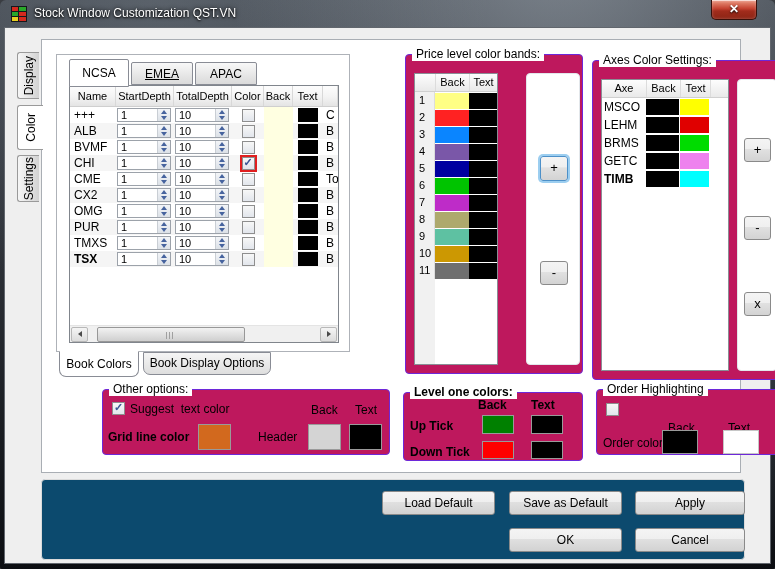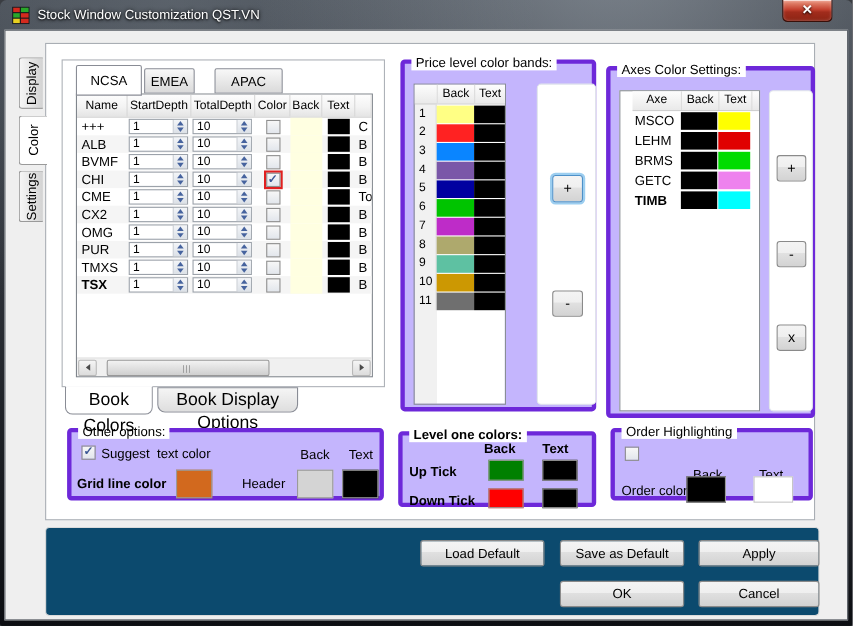--- a/index.html
+++ b/index.html
@@ -74,26 +74,26 @@
   .sarrow{width:17px;height:15px;margin:0 1px;border:1px solid #B8B8B8;border-radius:2px;
     background:linear-gradient(180deg,#F5F5F5,#DCDCDC);display:flex;align-items:center;justify-content:center;cursor:pointer;}
   .tri-l{border-top:3px solid transparent;border-bottom:3px solid transparent;border-right:4px solid #4A4A4A;}
   .tri-r{border-top:3px solid transparent;border-bottom:3px solid transparent;border-left:4px solid #4A4A4A;}
   .strack{position:relative;flex:1;height:15px;}
   .sthumb{position:absolute;left:8px;top:0;width:148px;height:15px;border:1px solid #989898;border-radius:2px;
     background:linear-gradient(180deg,#F2F2F2,#CFCFCF);cursor:grab;}
   .sthumb::after{content:"";position:absolute;left:50%;top:4px;margin-left:-5px;width:9px;height:7px;
     background:repeating-linear-gradient(90deg,#A0A0A0 0 1px,transparent 1px 3px);}
   
-  .btab{position:absolute;font-size:16px;text-align:center;border:1px solid #898C95;
+  .btab{position:absolute;font-size:12px;text-align:center;border:1px solid #898C95;
     border-radius:0 0 7px 7px;cursor:pointer;}
   .btab[data-active="true"]{background:#fff;border-top:1px solid #fff;z-index:3;}
   .btab[data-active="false"]{background:linear-gradient(180deg,#F5F5F5,#DEDEDE);}
   
-  .group{position:absolute;border:4px solid #6d28d9;border-radius:4px;background:#c4b5fd;}
+  .group{position:absolute;border:1px solid #6d28d9;border-radius:4px;background:#be185d;margin-left:41px;}
   .legend{position:absolute;top:-8px;left:6px;background:#fff;padding:0 4px;font-size:12px;white-space:pre;}
   .minitable{position:absolute;border:1px solid #898E95;background:#fff;}
   .mt-hdr{display:flex;height:18px;background:linear-gradient(180deg,#FDFDFD,#E9E9E9);
     border-bottom:1px solid #D0D0D0;font-size:11px;line-height:17px;}
   .mt-hdr span{text-align:center;overflow:hidden;}
   .prow,.arow{display:flex;align-items:center;}
   .prow{height:17px;}
   .arow{height:18px;}
   .p-num{width:20px;font-size:11px;padding-left:4px;line-height:17px;border-right:1px solid #DCDCDC;align-self:stretch;}
   .swatch{display:block;cursor:pointer;}
@@ -141,21 +141,21 @@
         <span>Color</span>
       </div>
     <div class="vtab" style="top:127px;height:47px;" data-active="false">
         <span>Settings</span>
       </div>
 
     <div class="tab-page">
 
       <div class="book-page">
         <div class="rtab" style="left:12px;top:7px;width:60px;" data-active="true"><span>NCSA</span></div>
-        <div class="rtab" style="left:74px;top:7px;width:46px;" data-active="false"><span>EMEA</span></div>
+        <div class="rtab" style="left:74px;top:7px;width:62px;text-decoration:underline;" data-active="false"><span>EMEA</span></div>
         <div class="rtab" style="left:138px;top:7px;width:62px;" data-active="false"><span>APAC</span></div>
 
         <div class="table-box">
           <div class="thead">
             <span class="th w-name">Name</span>
             <span class="th w-start">StartDepth</span>
             <span class="th w-total">TotalDepth</span>
             <span class="th w-color">Color</span>
             <span class="th w-back">Back</span>
             <span class="th w-text">Text</span>
@@ -556,21 +556,21 @@
             </div>
         </div>
         <div class="side-panel" style="left:120px;top:18px;width:54px;height:292px;">
           <div class="sq-btn" style="left:13px;top:82px;" data-focused="true">+</div>
           <div class="sq-btn" style="left:13px;top:187px;height:24px;">-</div>
         </div>
       </div>
 
       <div class="group" style="left:509px;top:20px;width:190px;height:320px;">
         <span class="legend">Axes Color Settings:</span>
-        <div class="minitable" style="left:8px;top:18px;width:128px;height:292px;padding-left:11px;">
+        <div class="minitable" style="left:8px;top:18px;width:128px;height:292px;">
           <div class="mt-hdr">
             <span style="width:44px;">Axe</span>
             <span style="width:34px;border-left:1px solid #DCDCDC;">Back</span>
             <span style="width:30px;border-left:1px solid #DCDCDC;">Text</span>
             <span style="flex:1;border-left:1px solid #DCDCDC;"></span>
           </div>
           <div class="arow">
               <span class="a-name" data-bold="false">MSCO</span>
               <i class="sw swatch" style="width: 33px; height: 16px; background-color: rgb(0, 0, 0);"></i>
               <i class="sw swatch" style="width: 29px; height: 16px; margin-left: 1px; background-color: rgb(255, 255, 0);"></i>

